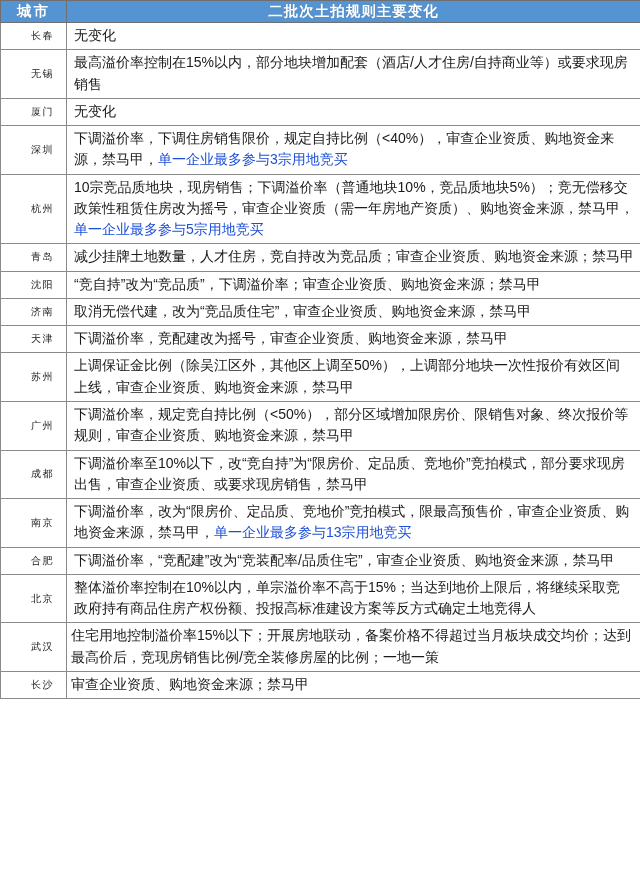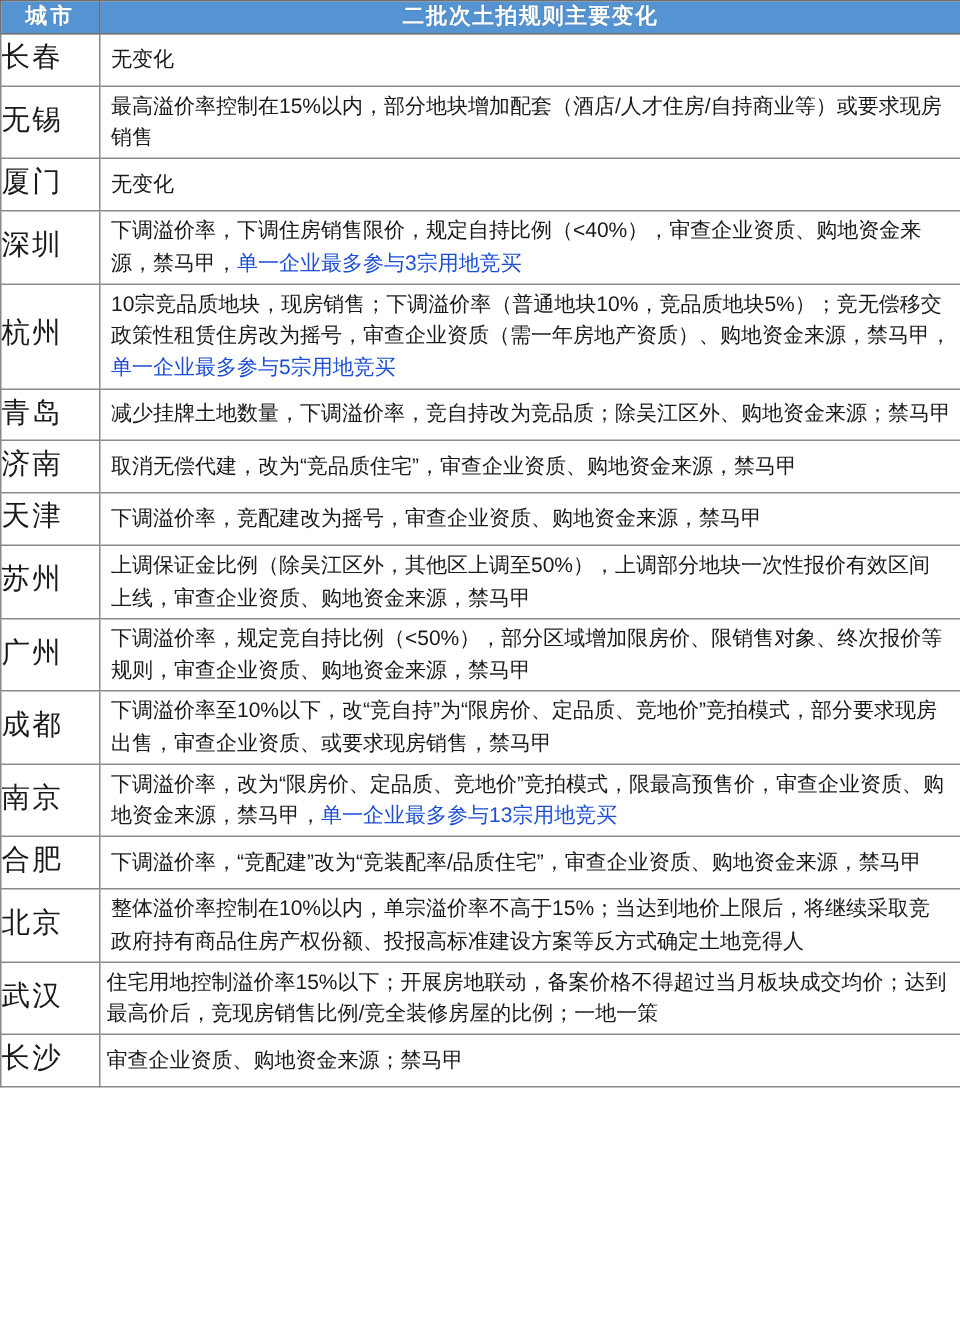--- a/index.html
+++ b/index.html
@@ -47,24 +47,24 @@
   tbody td {
     border: 1px solid #8a8a8a;
     color: #1a1a1a;
     font-size: 14px;
     line-height: 1.52;
     padding: 2px 0px 3px 0px;
     vertical-align: middle;
     background: #ffffff;
   }
   tbody td.city {
-    text-align: left;
+    text-align: center;
     letter-spacing: 1.5px;
-    font-size: 19px;
-    padding-left: 0;
+    font-size: 10px;
+    padding-left: 18px;
     padding-right: 0;
   }
   tbody td.desc {
     padding-left: 7px;
     padding-right: 6px;
     text-align: left;
   }
   tbody td.desc.center {
     padding-left: 4px;
     padding-right: 4px;
@@ -104,21 +104,25 @@
         <tr>
           <td class="city">深圳</td>
           <td class="desc"><span>下调溢价率，下调住房销售限价，规定自持比例（&lt;40%），审查企业资质、购地资金来源，禁马甲，</span><span class="hl">单一企业最多参与3宗用地竞买</span></td>
         </tr>
         <tr>
           <td class="city">杭州</td>
           <td class="desc"><span>10宗竞品质地块，现房销售；下调溢价率（普通地块10%，竞品质地块5%）；竞无偿移交政策性租赁住房改为摇号，审查企业资质（需一年房地产资质）、购地资金来源，禁马甲，</span><span class="hl">单一企业最多参与5宗用地竞买</span></td>
         </tr>
         <tr>
           <td class="city">青岛</td>
-          <td class="desc"><span>减少挂牌土地数量，下调溢价率，竞自持改为竞品质；除吴江区外、购地资金来源；禁马甲</span></td>
+          <td class="desc"><span>减少挂牌土地数量，人才住房，竞自持改为竞品质；审查企业资质、购地资金来源；禁马甲</span></td>
+        </tr>
+        <tr>
+          <td class="city">沈阳</td>
+          <td class="desc"><span>“竞自持”改为“竞品质”，下调溢价率；审查企业资质、购地资金来源；禁马甲</span></td>
         </tr>
         <tr>
           <td class="city">济南</td>
           <td class="desc"><span>取消无偿代建，改为“竞品质住宅”，审查企业资质、购地资金来源，禁马甲</span></td>
         </tr>
         <tr>
           <td class="city">天津</td>
           <td class="desc"><span>下调溢价率，竞配建改为摇号，审查企业资质、购地资金来源，禁马甲</span></td>
         </tr>
         <tr>

